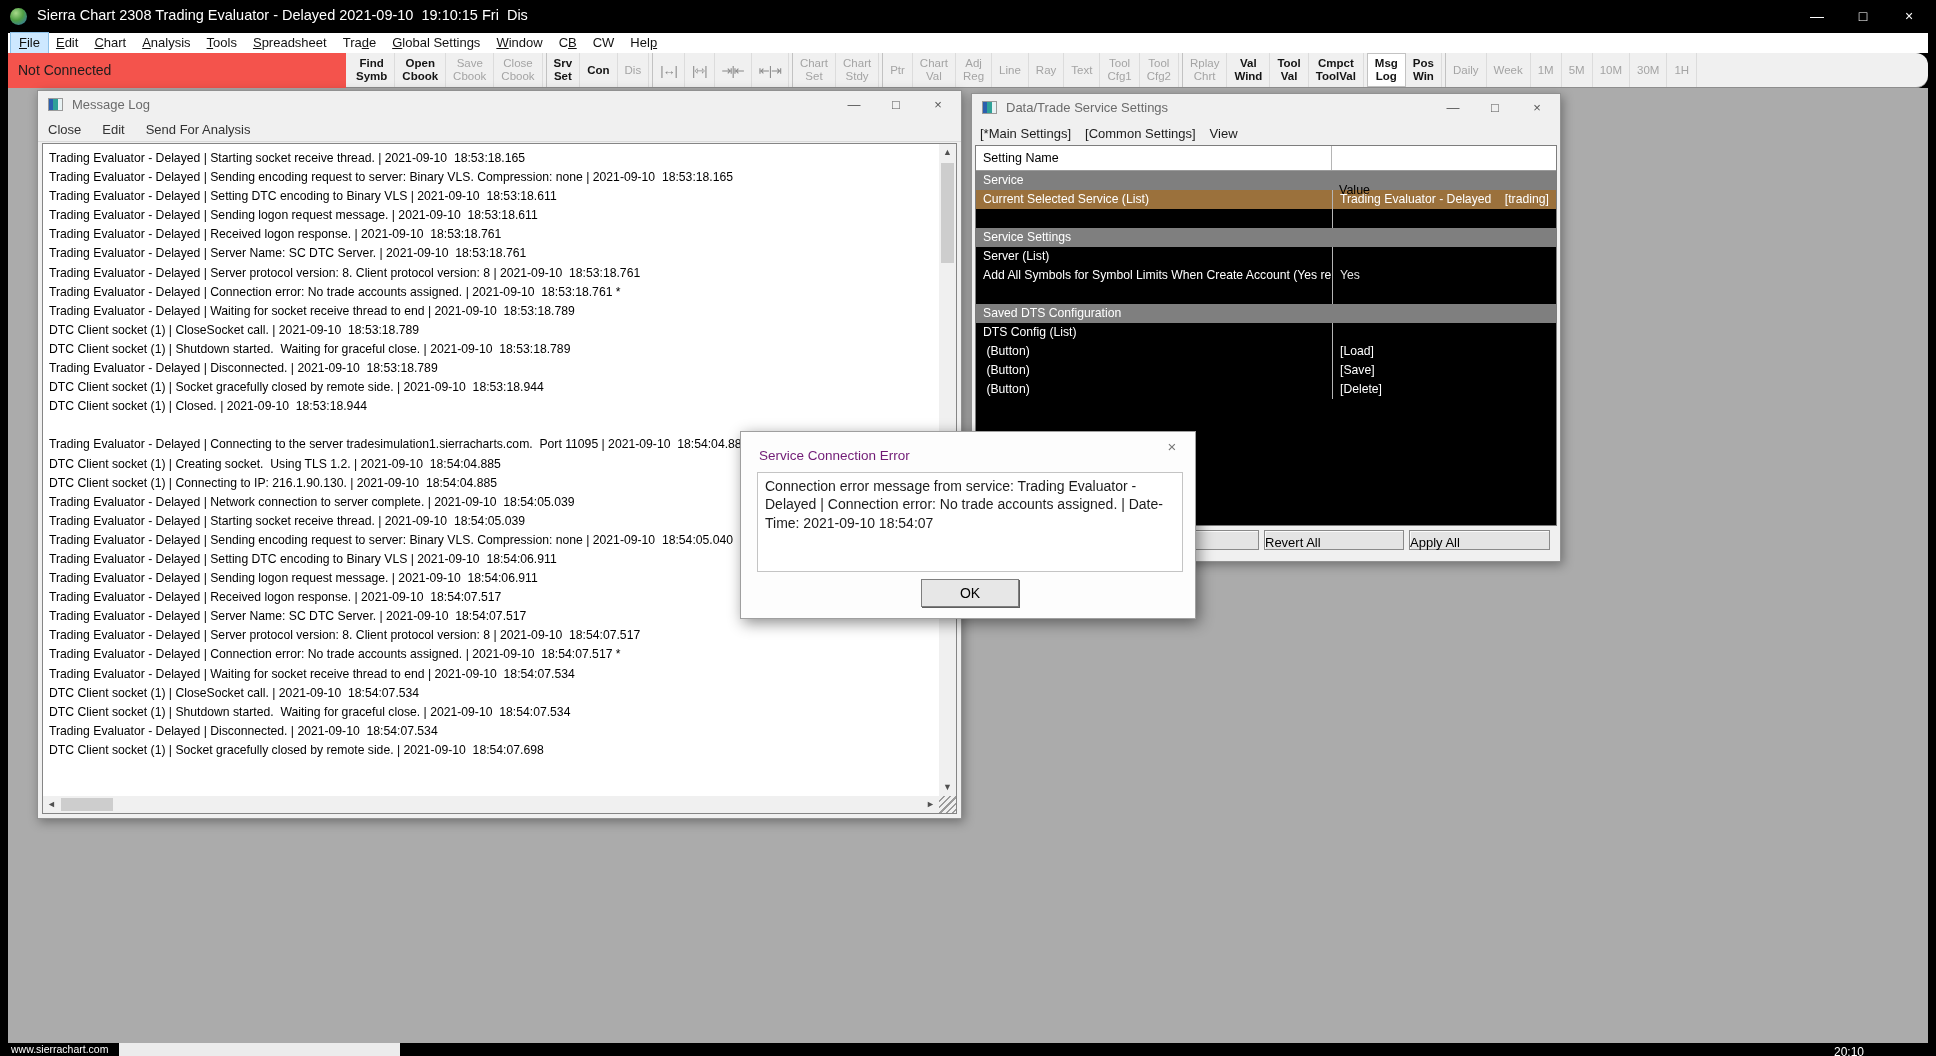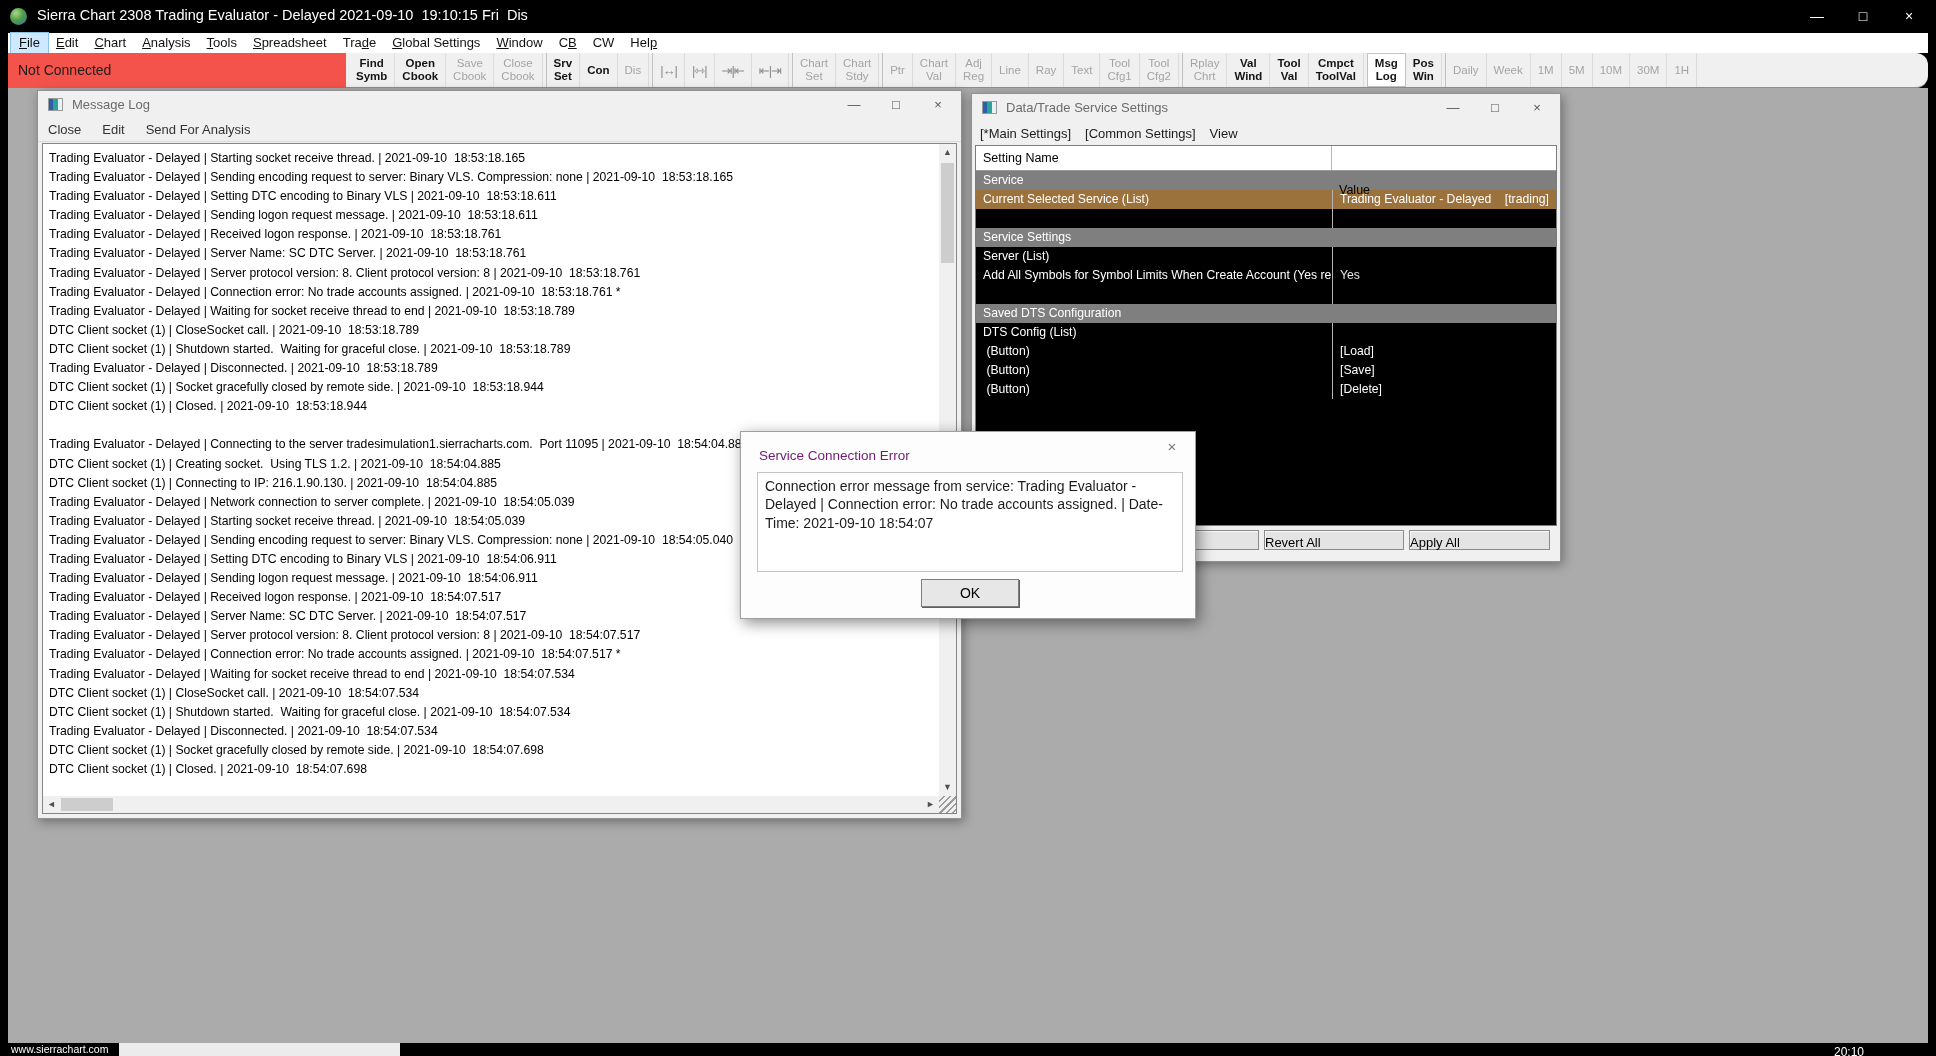--- a/index.html
+++ b/index.html
@@ -302,21 +302,20 @@
           <div class="log-line">Trading Evaluator - Delayed | Sending logon request message. | 2021-09-10  18:54:06.911</div>
           <div class="log-line">Trading Evaluator - Delayed | Received logon response. | 2021-09-10  18:54:07.517</div>
           <div class="log-line">Trading Evaluator - Delayed | Server Name: SC DTC Server. | 2021-09-10  18:54:07.517</div>
           <div class="log-line">Trading Evaluator - Delayed | Server protocol version: 8. Client protocol version: 8 | 2021-09-10  18:54:07.517</div>
           <div class="log-line">Trading Evaluator - Delayed | Connection error: No trade accounts assigned. | 2021-09-10  18:54:07.517 *</div>
           <div class="log-line">Trading Evaluator - Delayed | Waiting for socket receive thread to end | 2021-09-10  18:54:07.534</div>
           <div class="log-line">DTC Client socket (1) | CloseSocket call. | 2021-09-10  18:54:07.534</div>
           <div class="log-line">DTC Client socket (1) | Shutdown started.  Waiting for graceful close. | 2021-09-10  18:54:07.534</div>
           <div class="log-line">Trading Evaluator - Delayed | Disconnected. | 2021-09-10  18:54:07.534</div>
           <div class="log-line">DTC Client socket (1) | Socket gracefully closed by remote side. | 2021-09-10  18:54:07.698</div>
-          <div class="log-line">DTC Client socket (1) | Closed. | 2021-09-10  18:54:07.698</div>
         </div>
       <div class="vscroll">
         <div class="sb-arrow" style="top:0">▲</div>
         <div class="vthumb" style="top:19px; height:100px"></div>
         <div class="sb-arrow" style="bottom:0">▼</div>
       </div>
       <div class="hscroll">
         <div class="sb-arrow" style="left:0">◄</div>
         <div class="hthumb" style="left:18px; width:52px"></div>
         <div class="sb-arrow" style="right:0">►</div>

